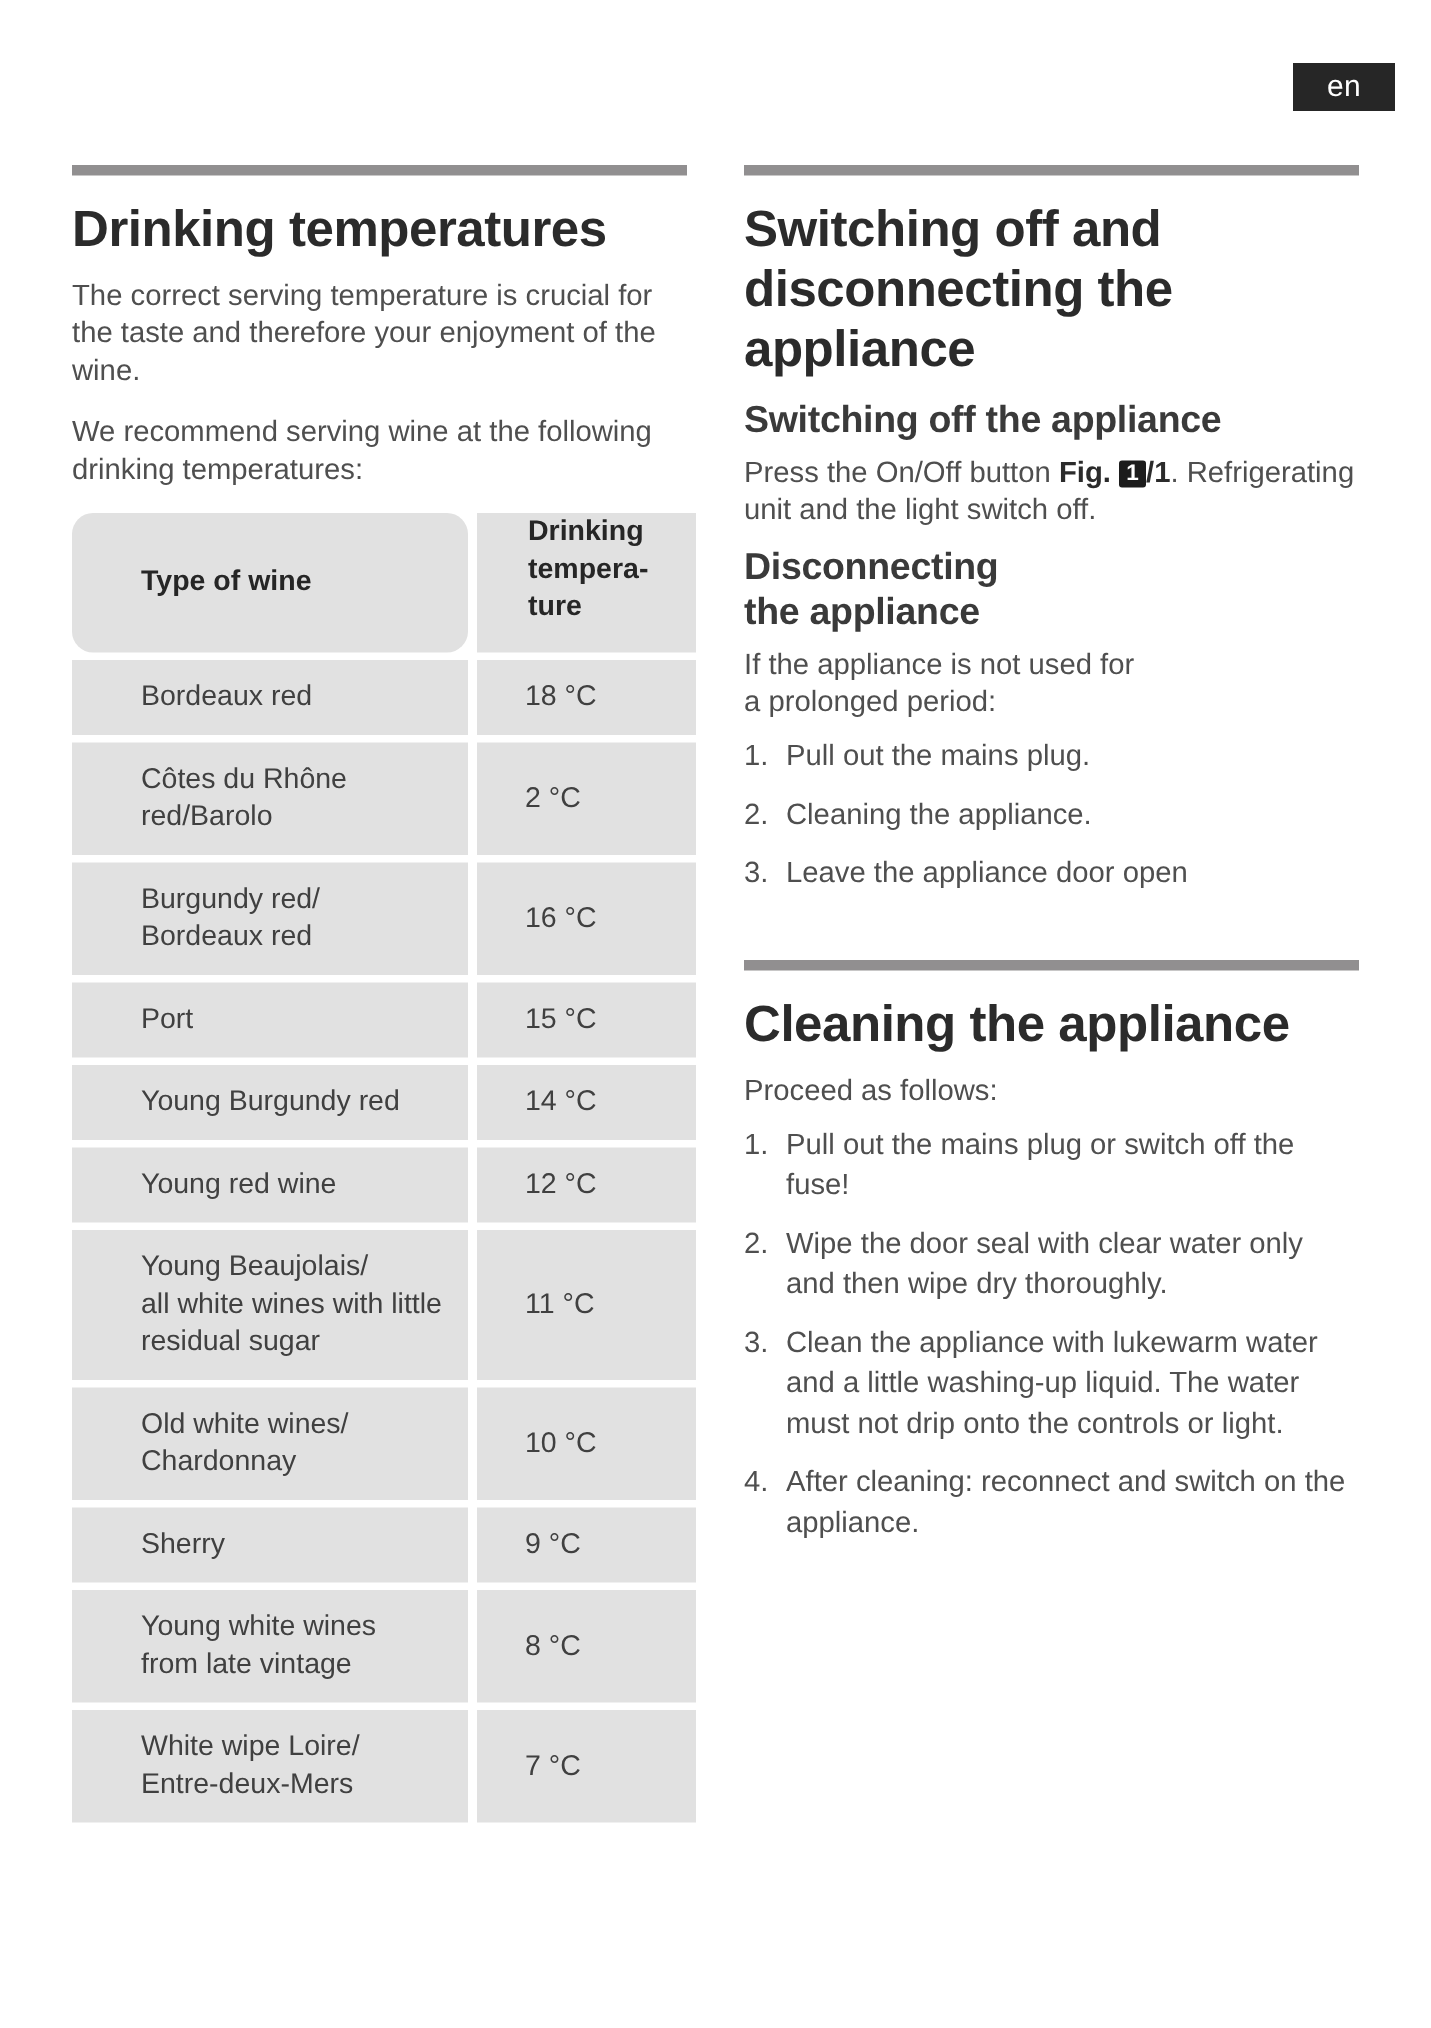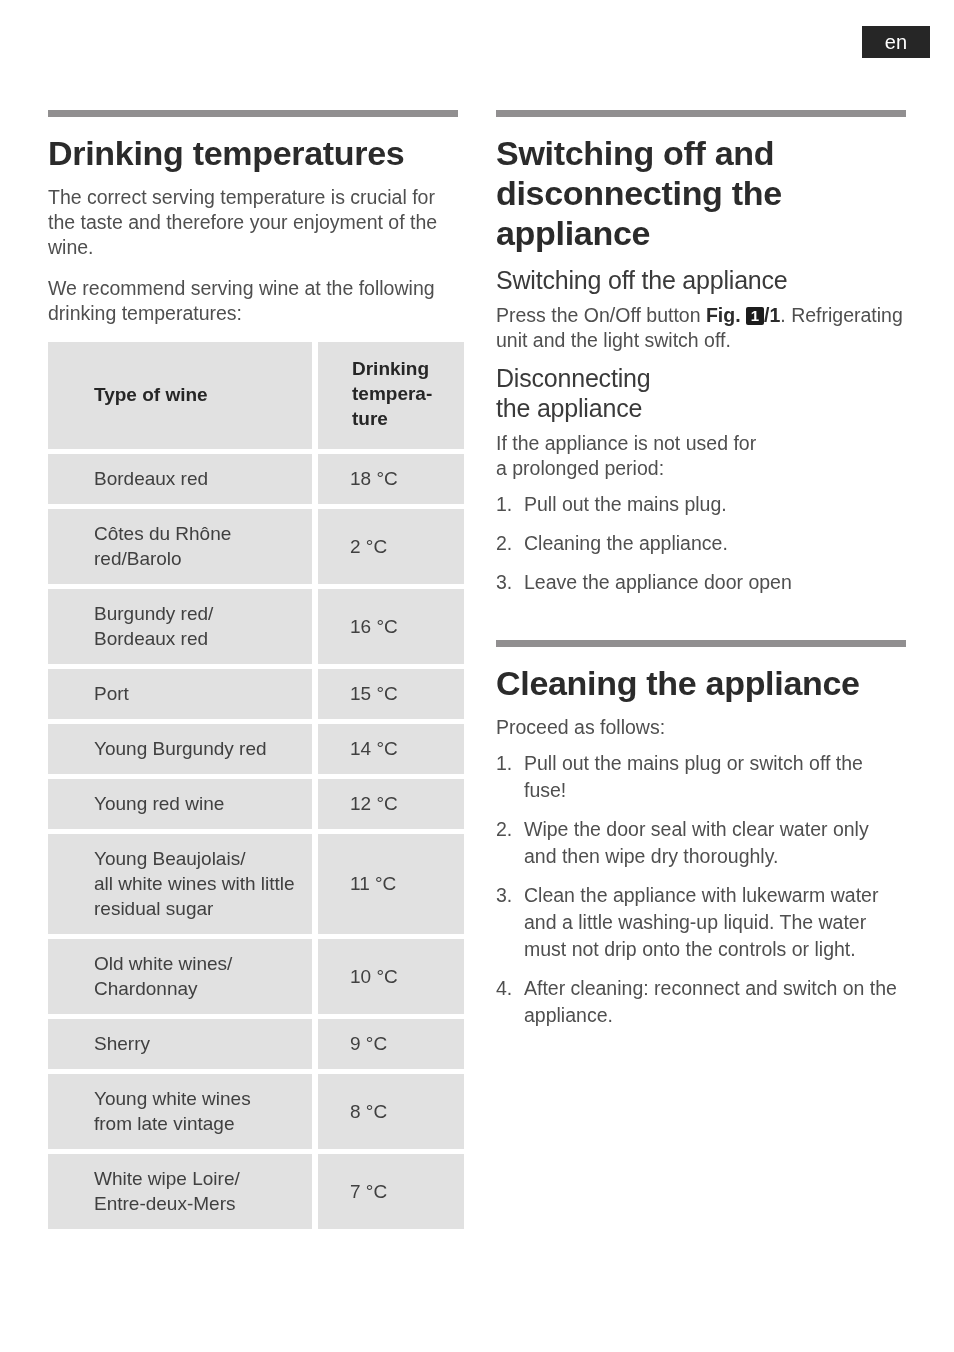--- a/index.html
+++ b/index.html
@@ -10,21 +10,21 @@
     background: #ffffff;
     font-family: "Liberation Sans", sans-serif;
     color: #4f4f4f;
     position: relative;
     overflow: hidden;
   }
 
   
   .lang-badge {
     position: absolute;
-    top: 26px;
+    top: 42px;
     right: 24px;
     width: 68px;
     height: 32px;
     background: #262626;
     color: #ffffff;
     font-size: 20px;
     line-height: 32px;
     text-align: center;
     letter-spacing: .2px;
   }
@@ -51,21 +51,21 @@
     font-size: 34px;
     line-height: 40px;
     font-weight: bold;
     color: #2b2b2b;
     margin: 16px 0 12px 0;
     letter-spacing: -0.3px;
   }
   h2.sub-title {
     font-size: 25px;
     line-height: 30px;
-    font-weight: normal;
+    font-weight: bold;
     color: #3a3a3a;
     margin: 8px 0 8px 0;
     letter-spacing: -0.2px;
   }
 
   p.body {
     font-size: 19.5px;
     line-height: 25px;
     color: #4f4f4f;
     margin: 0 0 16px 0;
@@ -127,25 +127,25 @@
     padding-left: 32px;
     display: flex;
     align-items: center;
   }
   .wine-row.head .cell {
     font-weight: bold;
     color: #262626;
     padding-top: 16px;
     padding-bottom: 18px;
   }
-  .wine-row.head .cell.type { display: flex; align-items: center; }
+  .wine-row.head .cell.type { display: flex; align-items: center; border-radius: 14px; }
   .wine-row.head .cell.temp {
     display: block;
     padding-left: 34px;
-    padding-top: 14px;
+    padding-top: 0;
   }
   .lines { white-space: pre-line; }
 </style>
 </head>
 <body>
 
 <div class="lang-badge">en</div>
 
 <div class="page">
   <div class="columns">

